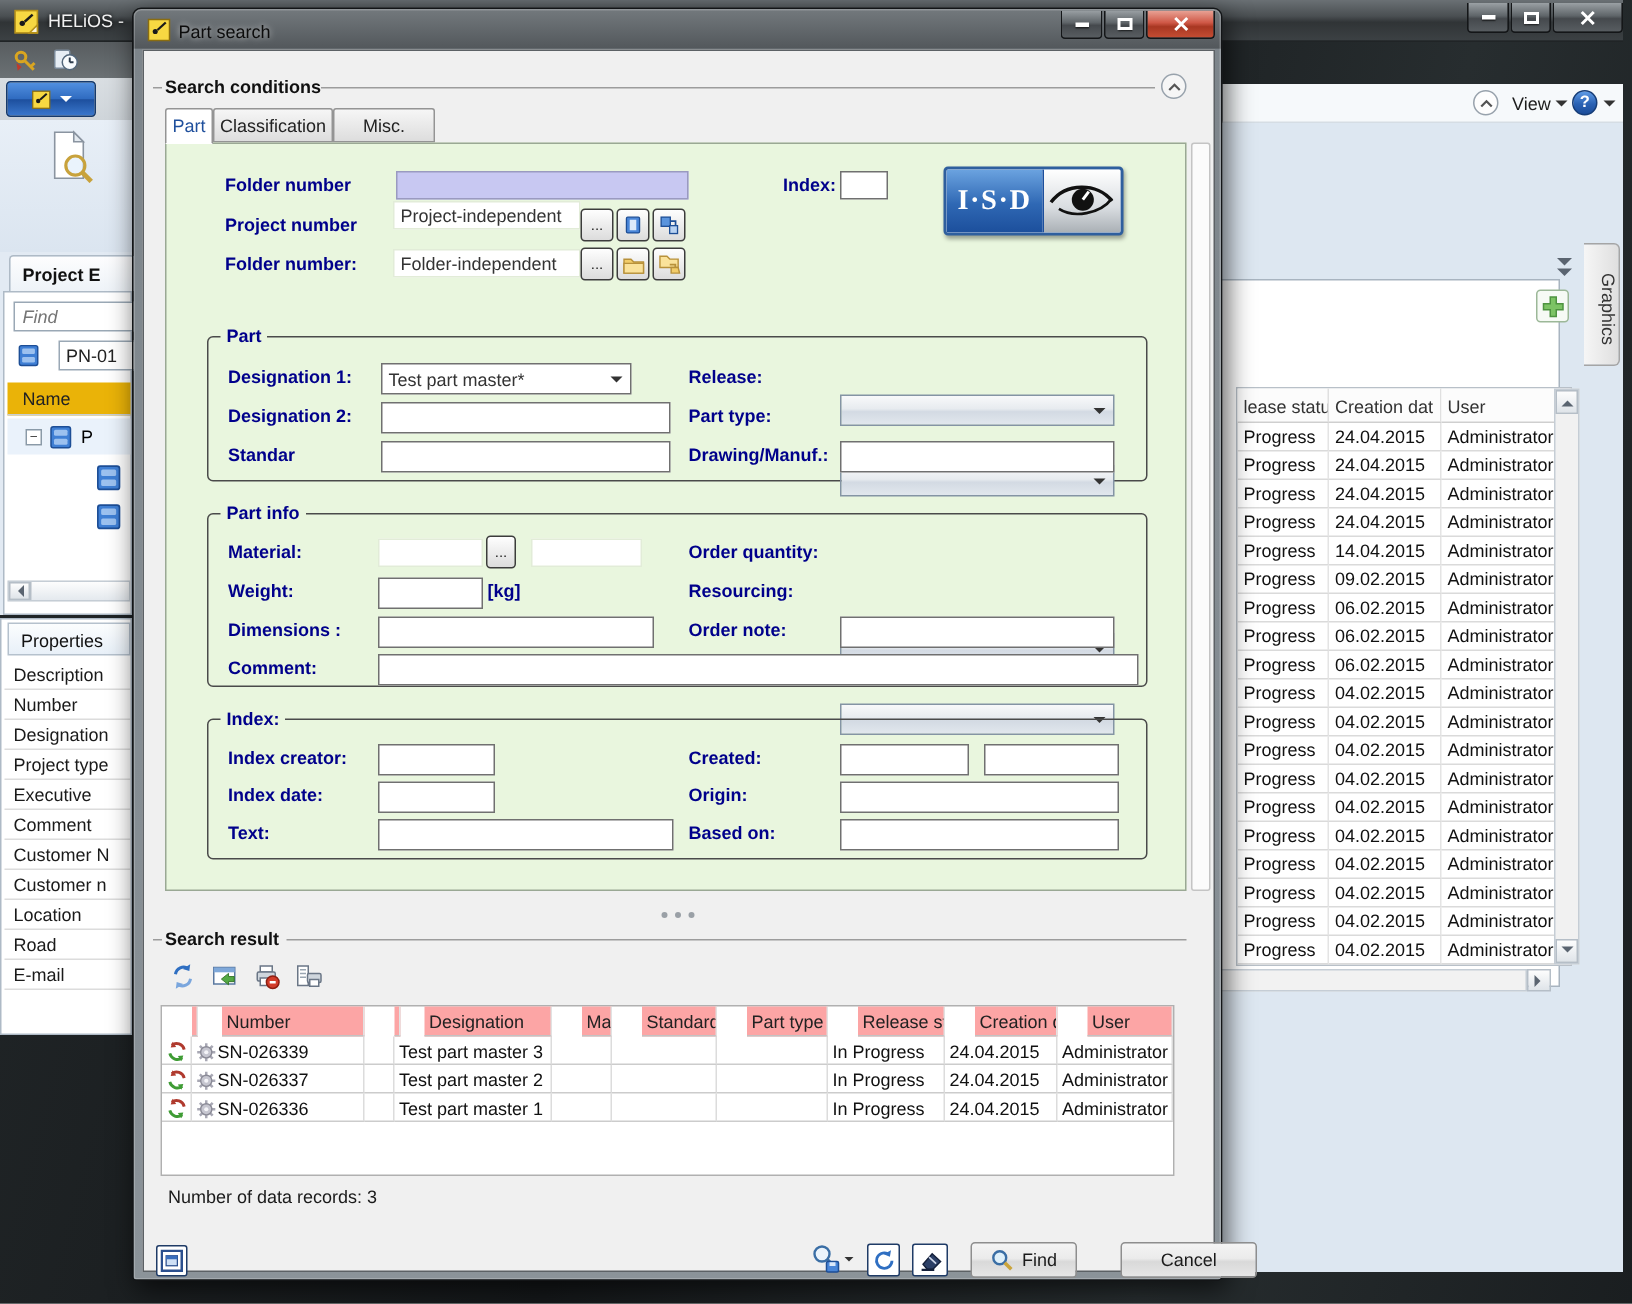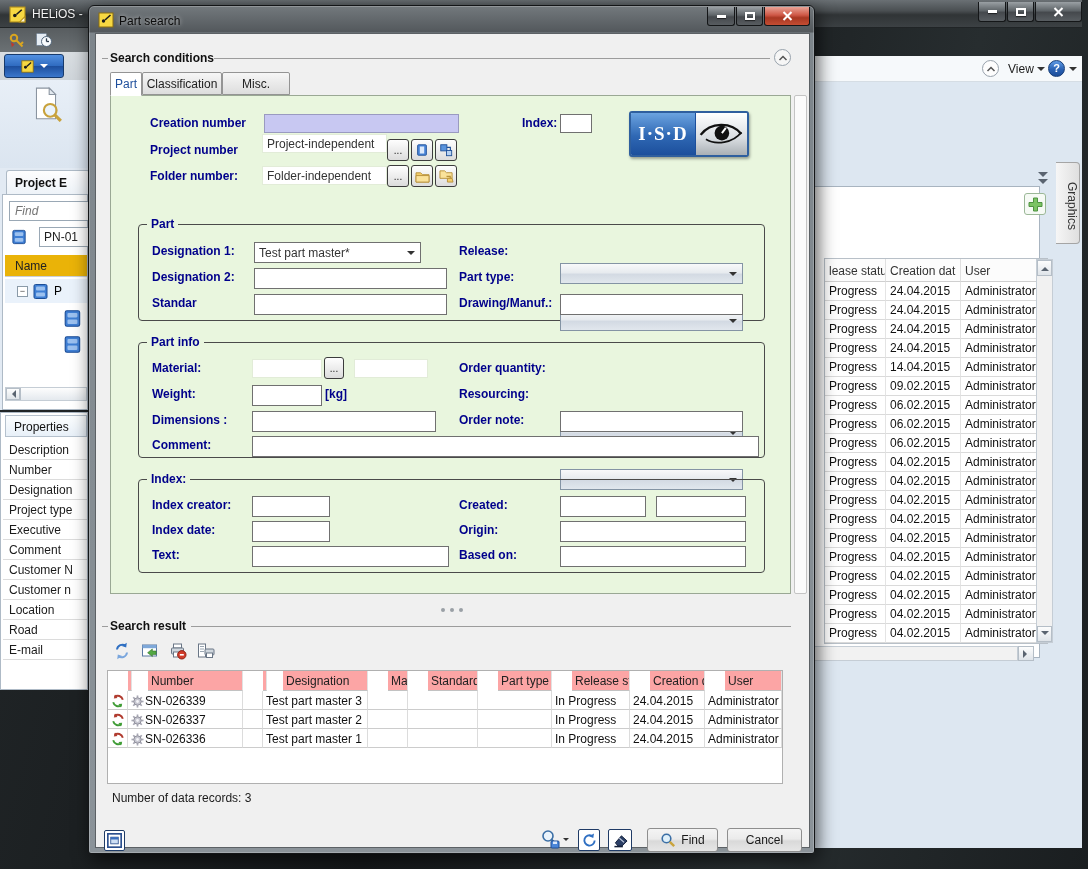--- a/index.html
+++ b/index.html
@@ -485,21 +485,21 @@
           </svg>
       </div>
 
       <div class="abs tab active" style="left:14px;top:38px;width:32px">Part</div>
       <div class="abs tab" style="left:46px;top:38px;width:80px">Classification</div>
       <div class="abs tab" style="left:126px;top:38px;width:68px">Misc.</div>
 
       <div class="abs green-panel"></div>
       <div class="abs dlg-scrollstrip"></div>
 
-      <div class="abs nlabel" style="left:54px;top:82px">Creation number</div>
+      <div class="abs nlabel" style="left:54px;top:82px">Folder number</div>
       <input class="abs tinput article-input" style="left: 168px; top: 80px; width: 195px;" value="">
       <div class="abs nlabel" style="left:426px;top:82px">Index:</div>
       <input class="abs tinput" style="left: 464px; top: 80px; width: 32px; height: 19px;" value="">
       <div class="abs isd-logo">
         <div class="isd-left">I·S·D</div>
         <div class="isd-right">
           <svg width="46" height="28" viewBox="0 0 52 30">
             <path d="M3 16 C14 1 38 1 49 15" fill="none" stroke="#111" stroke-width="2.6"></path>
             <path d="M9 21 C20 28 40 25 49 13" fill="none" stroke="#111" stroke-width="2"></path>
             <circle cx="27" cy="14" r="8.3" fill="#111"></circle>
@@ -811,19 +811,19 @@
           <path d="M2.5 14.5 h9" stroke="#14203a" stroke-width="1.6"></path>
         </svg>
       </div>
       <div class="abs footer-btn" style="left:551px;top:794px;width:71px;height:24px">
         <svg width="16" height="16" viewBox="0 0 16 16">
           <circle cx="6.5" cy="6.5" r="4.3" fill="#dff0fa" stroke="#3a6ea5" stroke-width="1.6"></circle>
           <line x1="9.8" y1="9.8" x2="14.2" y2="14.2" stroke="#caa43c" stroke-width="2.4"></line>
         </svg>
         <span>Find</span>
       </div>
-      <div class="abs footer-btn" style="left:631px;top:794px;width:75px;height:24px">
+      <div class="abs footer-btn" style="left:651px;top:794px;width:91px;height:24px">
         <span>Cancel</span>
       </div>
     </div>
   </div>
 
 </div>
 
 </body></html>

